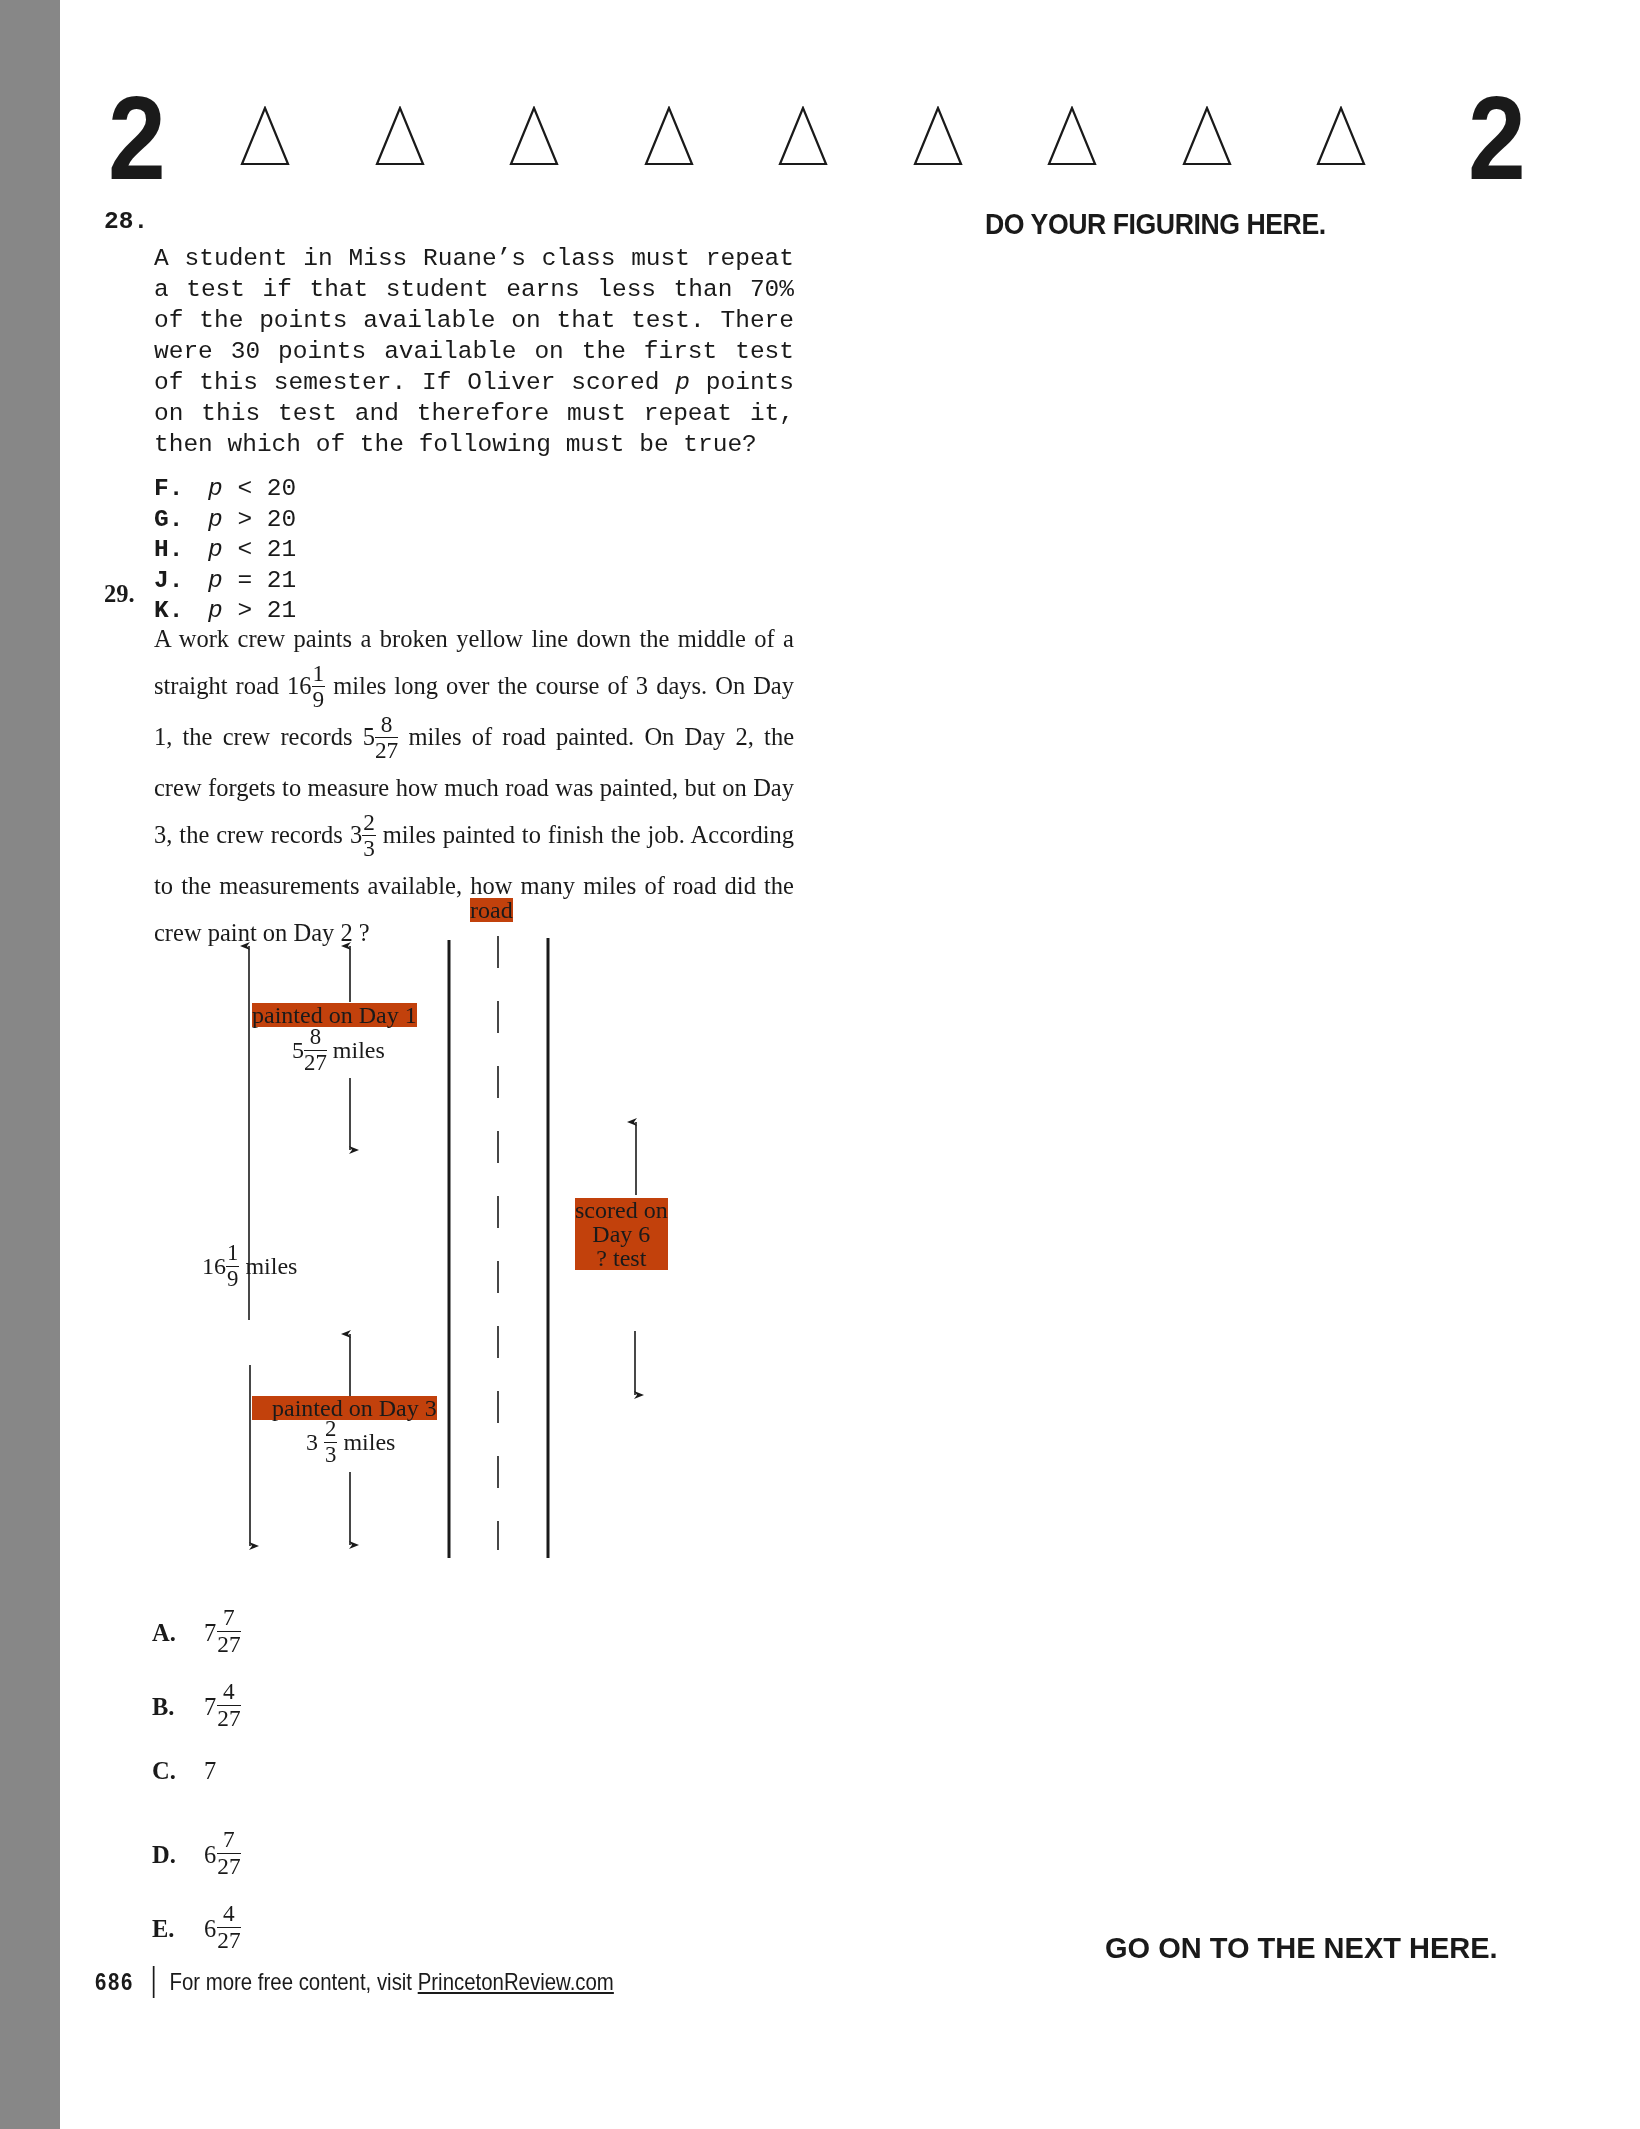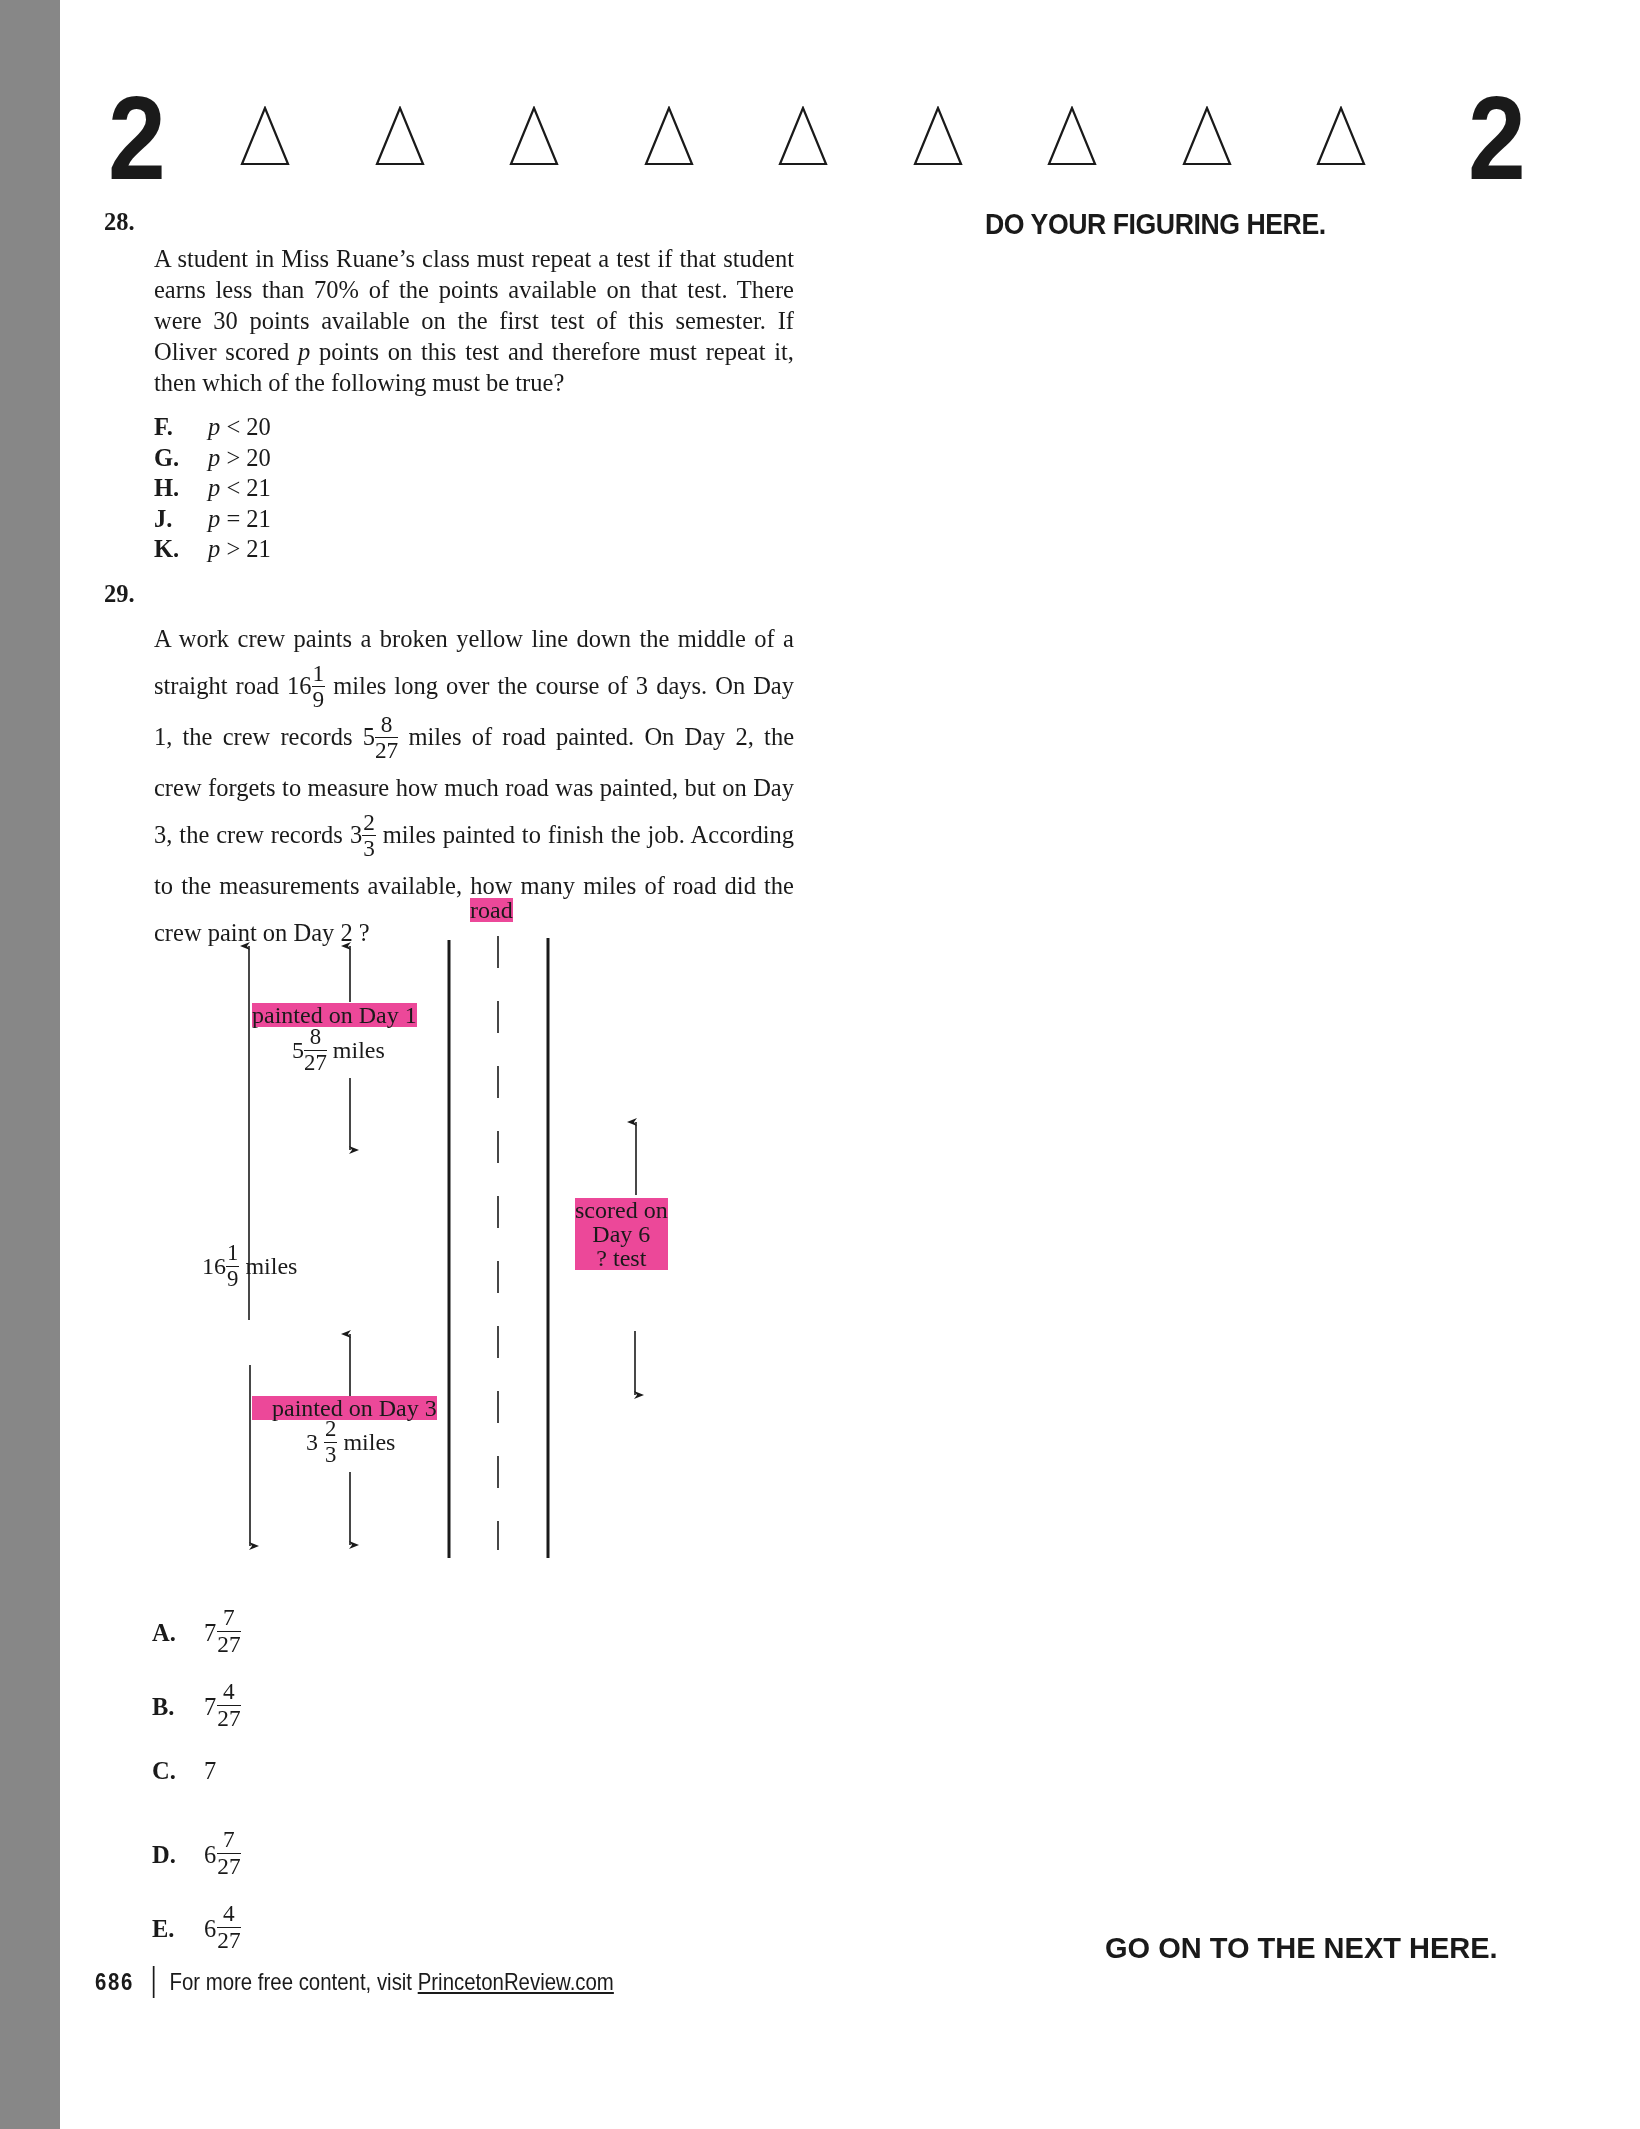--- a/index.html
+++ b/index.html
@@ -22,33 +22,33 @@
     position: absolute; left: 985px; top: 208px; font-family: "Liberation Sans", sans-serif;
     font-weight: bold; font-size: 29px; letter-spacing: -0.5px; transform: scaleX(0.92); transform-origin: left top;
   }
   .next-page {
     position: absolute; left: 1105px; top: 1932px; font-family: "Liberation Sans", sans-serif;
     font-weight: bold; font-size: 29px;
   }
   .question { position: absolute; left: 104px; width: 690px; font-size: 24.5px; }
   .qnum { position: absolute; left: 0; font-weight: bold; }
   .qtext { margin-left: 50px; line-height: 31px; text-align: justify; margin-top: 35px; }
-  #q28 { top: 208px; }
+  #q28 { top: 208px; font-family: Liberation Mono, monospace; }
   #q29 { top: 580px; }
   #q29 .qtext { line-height: 47px; }
   .choices { margin-left: 50px; margin-top: 14px; }
   .choice { display: flex; height: 30.5px; line-height: 30.5px; }
   .clabel { font-weight: bold; width: 54px; }
   .cval i { font-style: italic; }
   .frac { display: inline-block; vertical-align: middle; text-align: center; line-height: 1; font-size: 0.95em; position: relative; top: -2px; }
   .frac .num { display: block; border-bottom: 1.6px solid #1a1a1a; padding: 0 1px 1px; }
   .frac .den { display: block; padding-top: 1px; }
   .diagram { position: absolute; left: 180px; top: 890px; width: 540px; height: 700px; }
   .diagram svg { position: absolute; left: 0; top: 0; }
-  .dlabel { position: absolute; font-size: 24px; line-height: 24px; background: #ec4899; white-space: nowrap; text-align: center; }
+  .dlabel { position: absolute; font-size: 24px; line-height: 24px; background: #c2410c; white-space: nowrap; text-align: center; }
   .answers { position: absolute; left: 152px; top: 1598px; font-size: 24.5px; }
   .ans { position: absolute; left: 0; display: flex; align-items: center; height: 70px; white-space: nowrap; }
   .ans .clabel { width: 52px; }
   .ans .whole { margin-right: 1px; }
   .footer { position: absolute; left: 95px; top: 1966px; font-family: "Liberation Sans", sans-serif; font-size: 24px; display: flex; align-items: center; transform: scaleX(0.85); transform-origin: left top; }
   .pg { font-weight: bold; letter-spacing: 2px; }
   .fsep { display: inline-block; width: 1.5px; height: 32px; background: #1a1a1a; margin: 0 18px 0 22px; }
   .flink { text-decoration: underline; }
 </style>
 </head>

